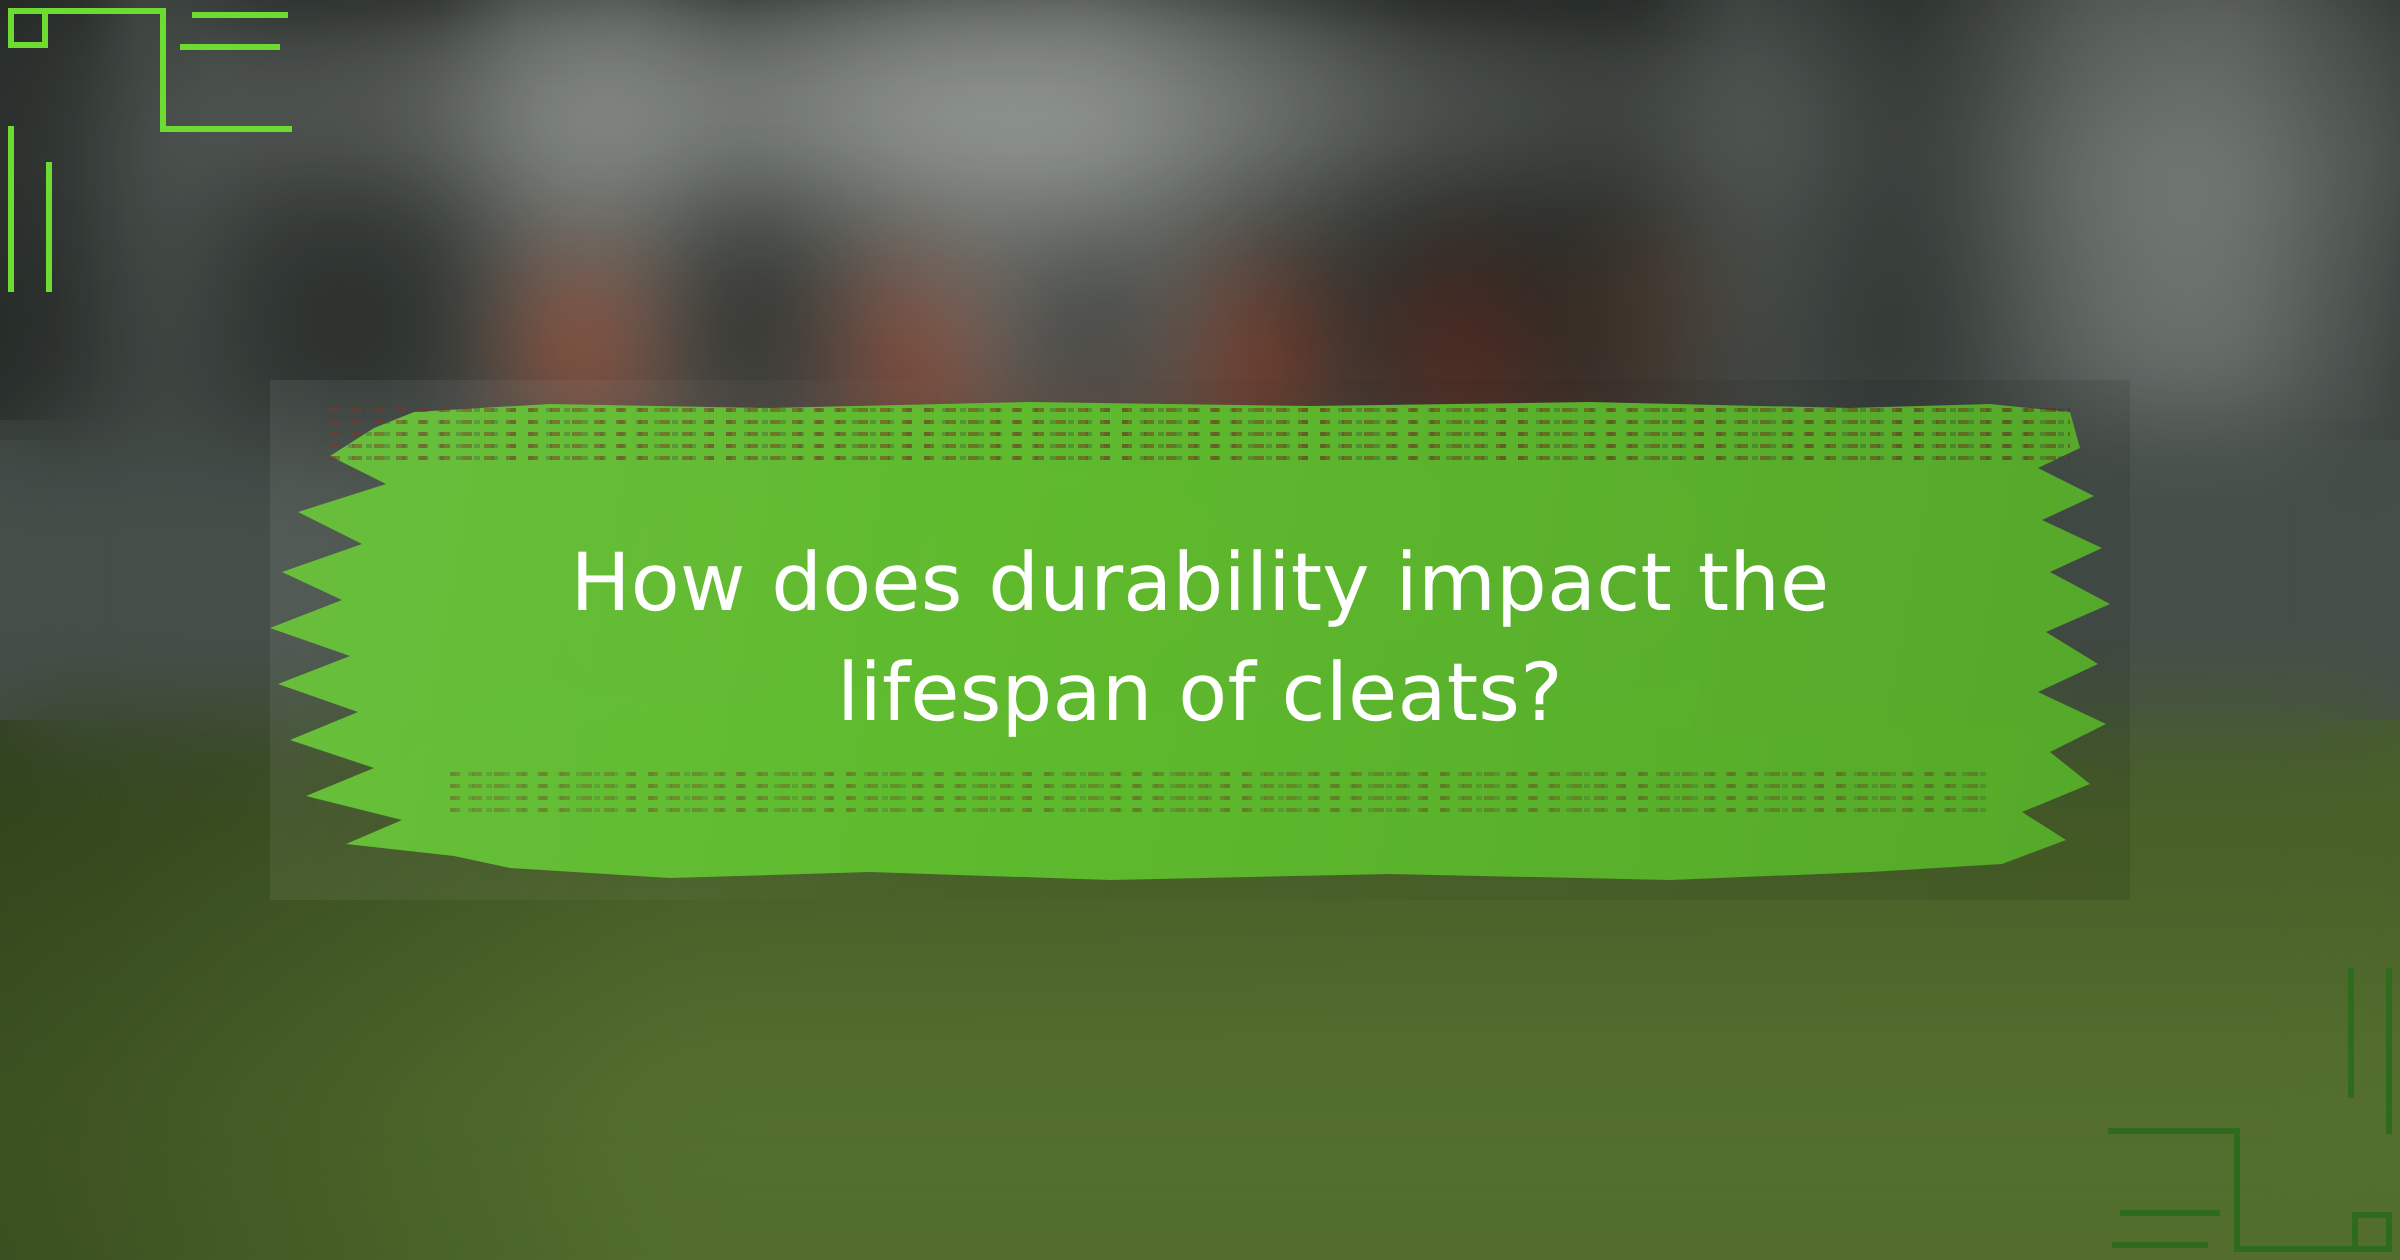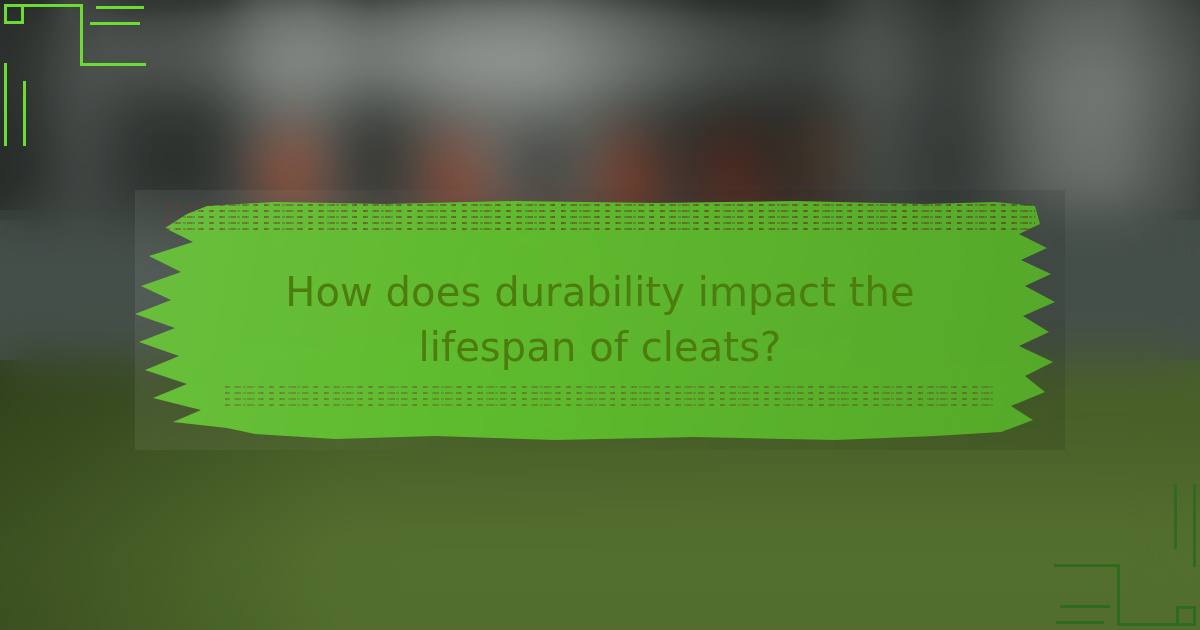--- a/index.html
+++ b/index.html
@@ -253,21 +253,21 @@
     display: flex;
     align-items: center;
     justify-content: center;
     padding: 0 80px;
     box-sizing: border-box;
   }
   .headline-text {
     font-size: 40px;
     line-height: 1.38;
     font-weight: 400;
-    color: #4d7c0f;
+    color: #ffffff;
     text-align: center;
     letter-spacing: .1px;
     max-width: 740px;
   }
 </style>
 </head>
 <body>
 
 <div class="stage">
 

